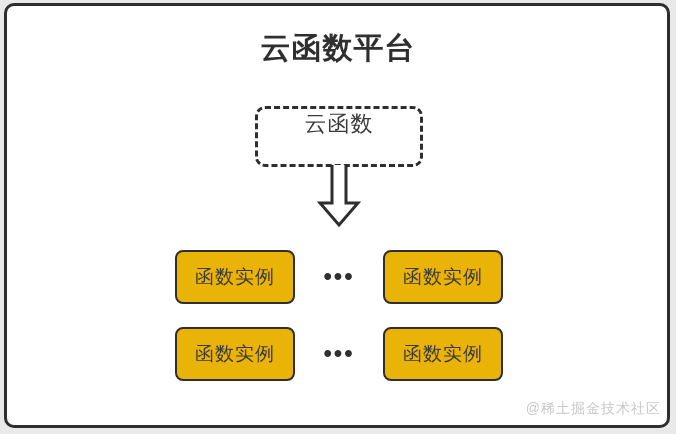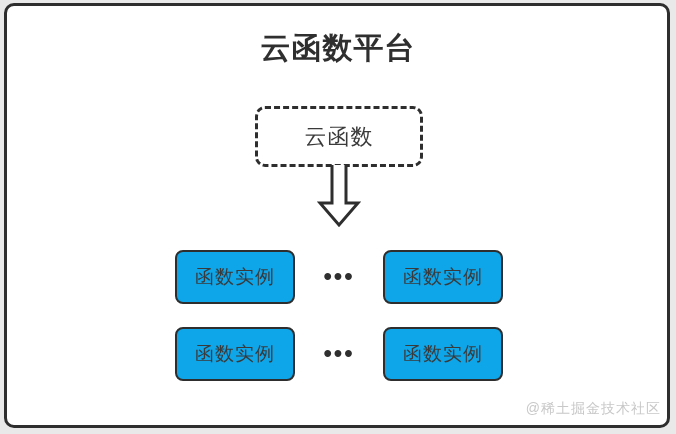--- a/index.html
+++ b/index.html
@@ -40,41 +40,40 @@
     position: absolute;
     left: 255px;
     top: 106px;
     width: 168px;
     height: 61px;
     box-sizing: border-box;
     border: 3px dashed #2e2e2e;
     border-radius: 10px;
     background: #ffffff;
     display: flex;
-    align-items: center;
     justify-content: center;
     font-size: 22px;
     color: #3a3a3a;
     letter-spacing: 1px;
   }
   .arrow {
     position: absolute;
     left: 317px;
     top: 165px;
     width: 44px;
     height: 64px;
   }
   .inst-box {
     position: absolute;
     width: 120px;
     height: 54px;
     box-sizing: border-box;
     border: 2.5px solid #2e2e2e;
     border-radius: 8px;
-    background: #0ea5e9;
+    background: #eab308;
     display: flex;
     align-items: center;
     justify-content: center;
     font-size: 19px;
     color: #3a3a3a;
     letter-spacing: 1px;
   }
   .r1c1 { left: 175px; top: 250px; }
   .r1c2 { left: 383px; top: 250px; }
   .r2c1 { left: 175px; top: 327px; }

